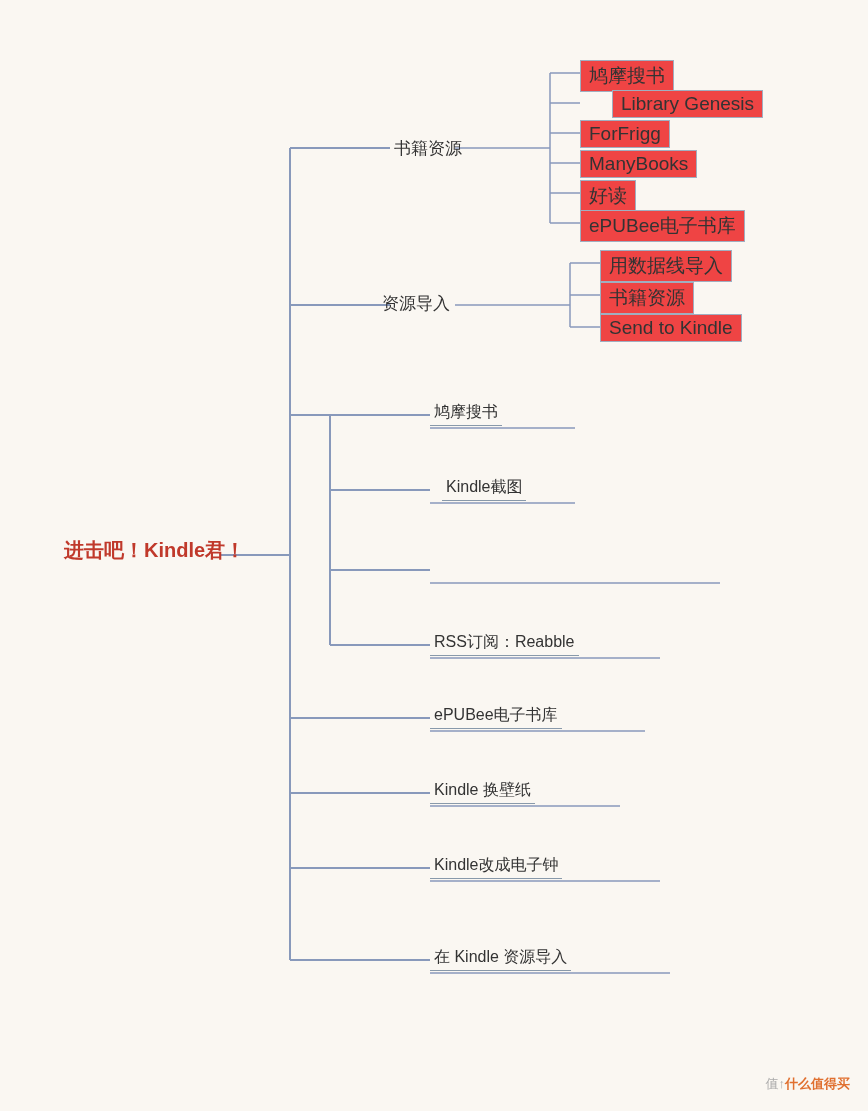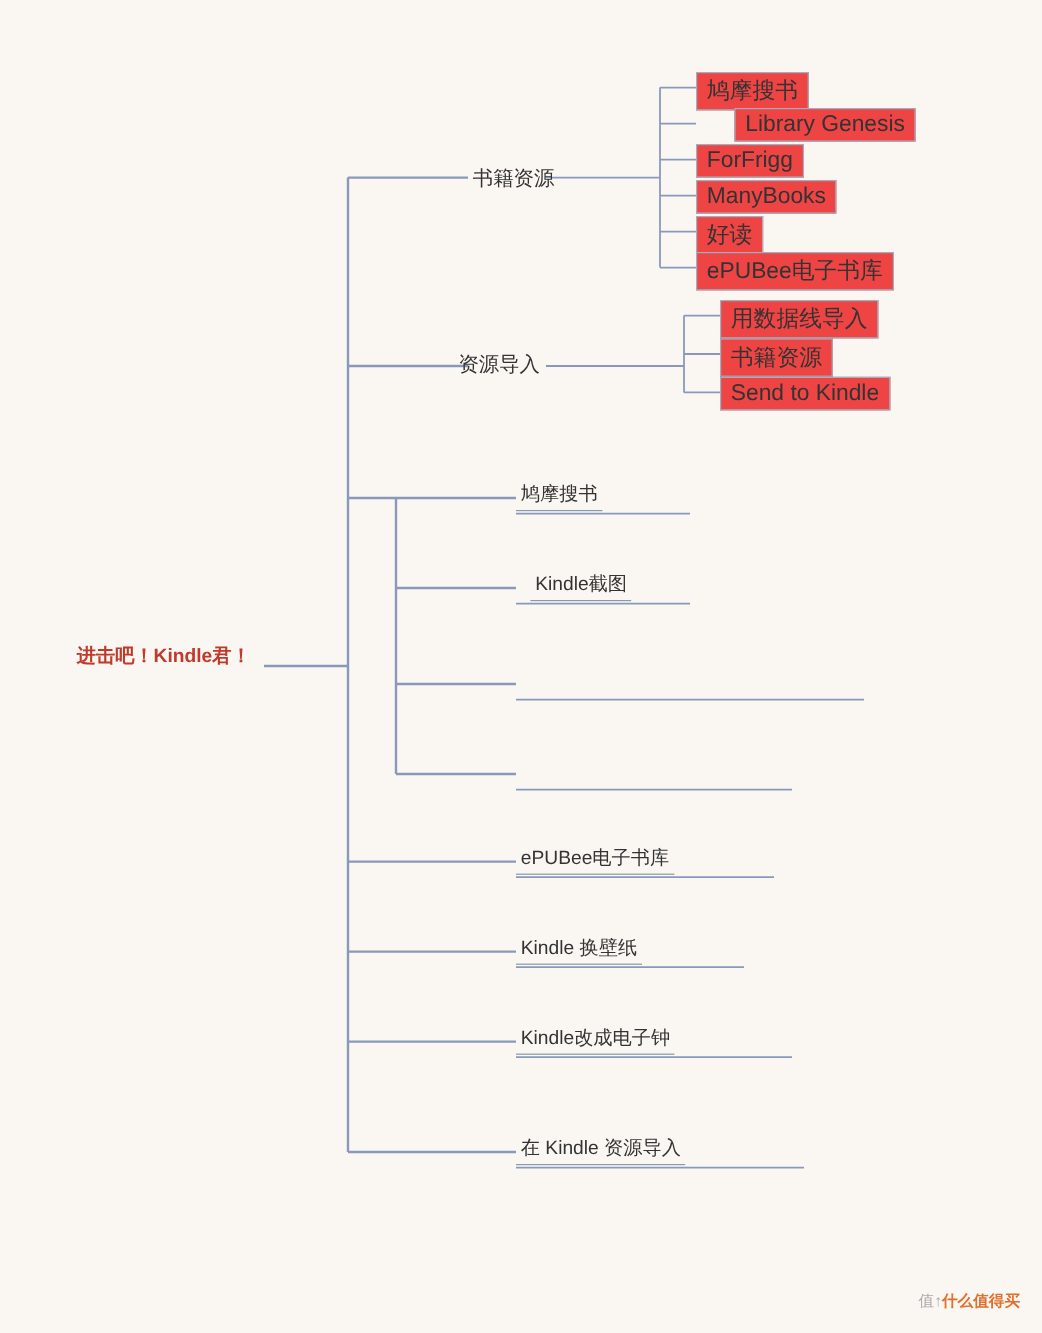--- a/index.html
+++ b/index.html
@@ -33,21 +33,21 @@
       white-space: nowrap;
     }
 
     .node-label {
       display: inline-block;
       padding: 2px 4px;
     }
 
     
     .root-node .node-label {
-      font-size: 16px;
+      font-size: 20px;
       font-weight: bold;
       color: #c0392b;
     }
 
     
     .l1-node .node-label {
       font-size: 17px;
       color: #333;
     }
 
@@ -166,20 +166,23 @@
 
   <div class="node underline-node" style="left:430px; top:400px;">
     <span class="node-label">鸠摩搜书</span>
   </div>
 
   <div class="node underline-node" style="left:442px; top:475px;">
     <span class="node-label">Kindle截图</span>
   </div>
 
 
+  <div class="node underline-node" style="left:430px; top:630px;">
+    <span class="node-label">RSS订阅：Reabble</span>
+  </div>
 
   <div class="node underline-node" style="left:430px; top:703px;">
     <span class="node-label">ePUBee电子书库</span>
   </div>
 
   <div class="node underline-node" style="left:430px; top:778px;">
     <span class="node-label">Kindle 换壁纸</span>
   </div>
 
   <div class="node underline-node" style="left:430px; top:853px;">

